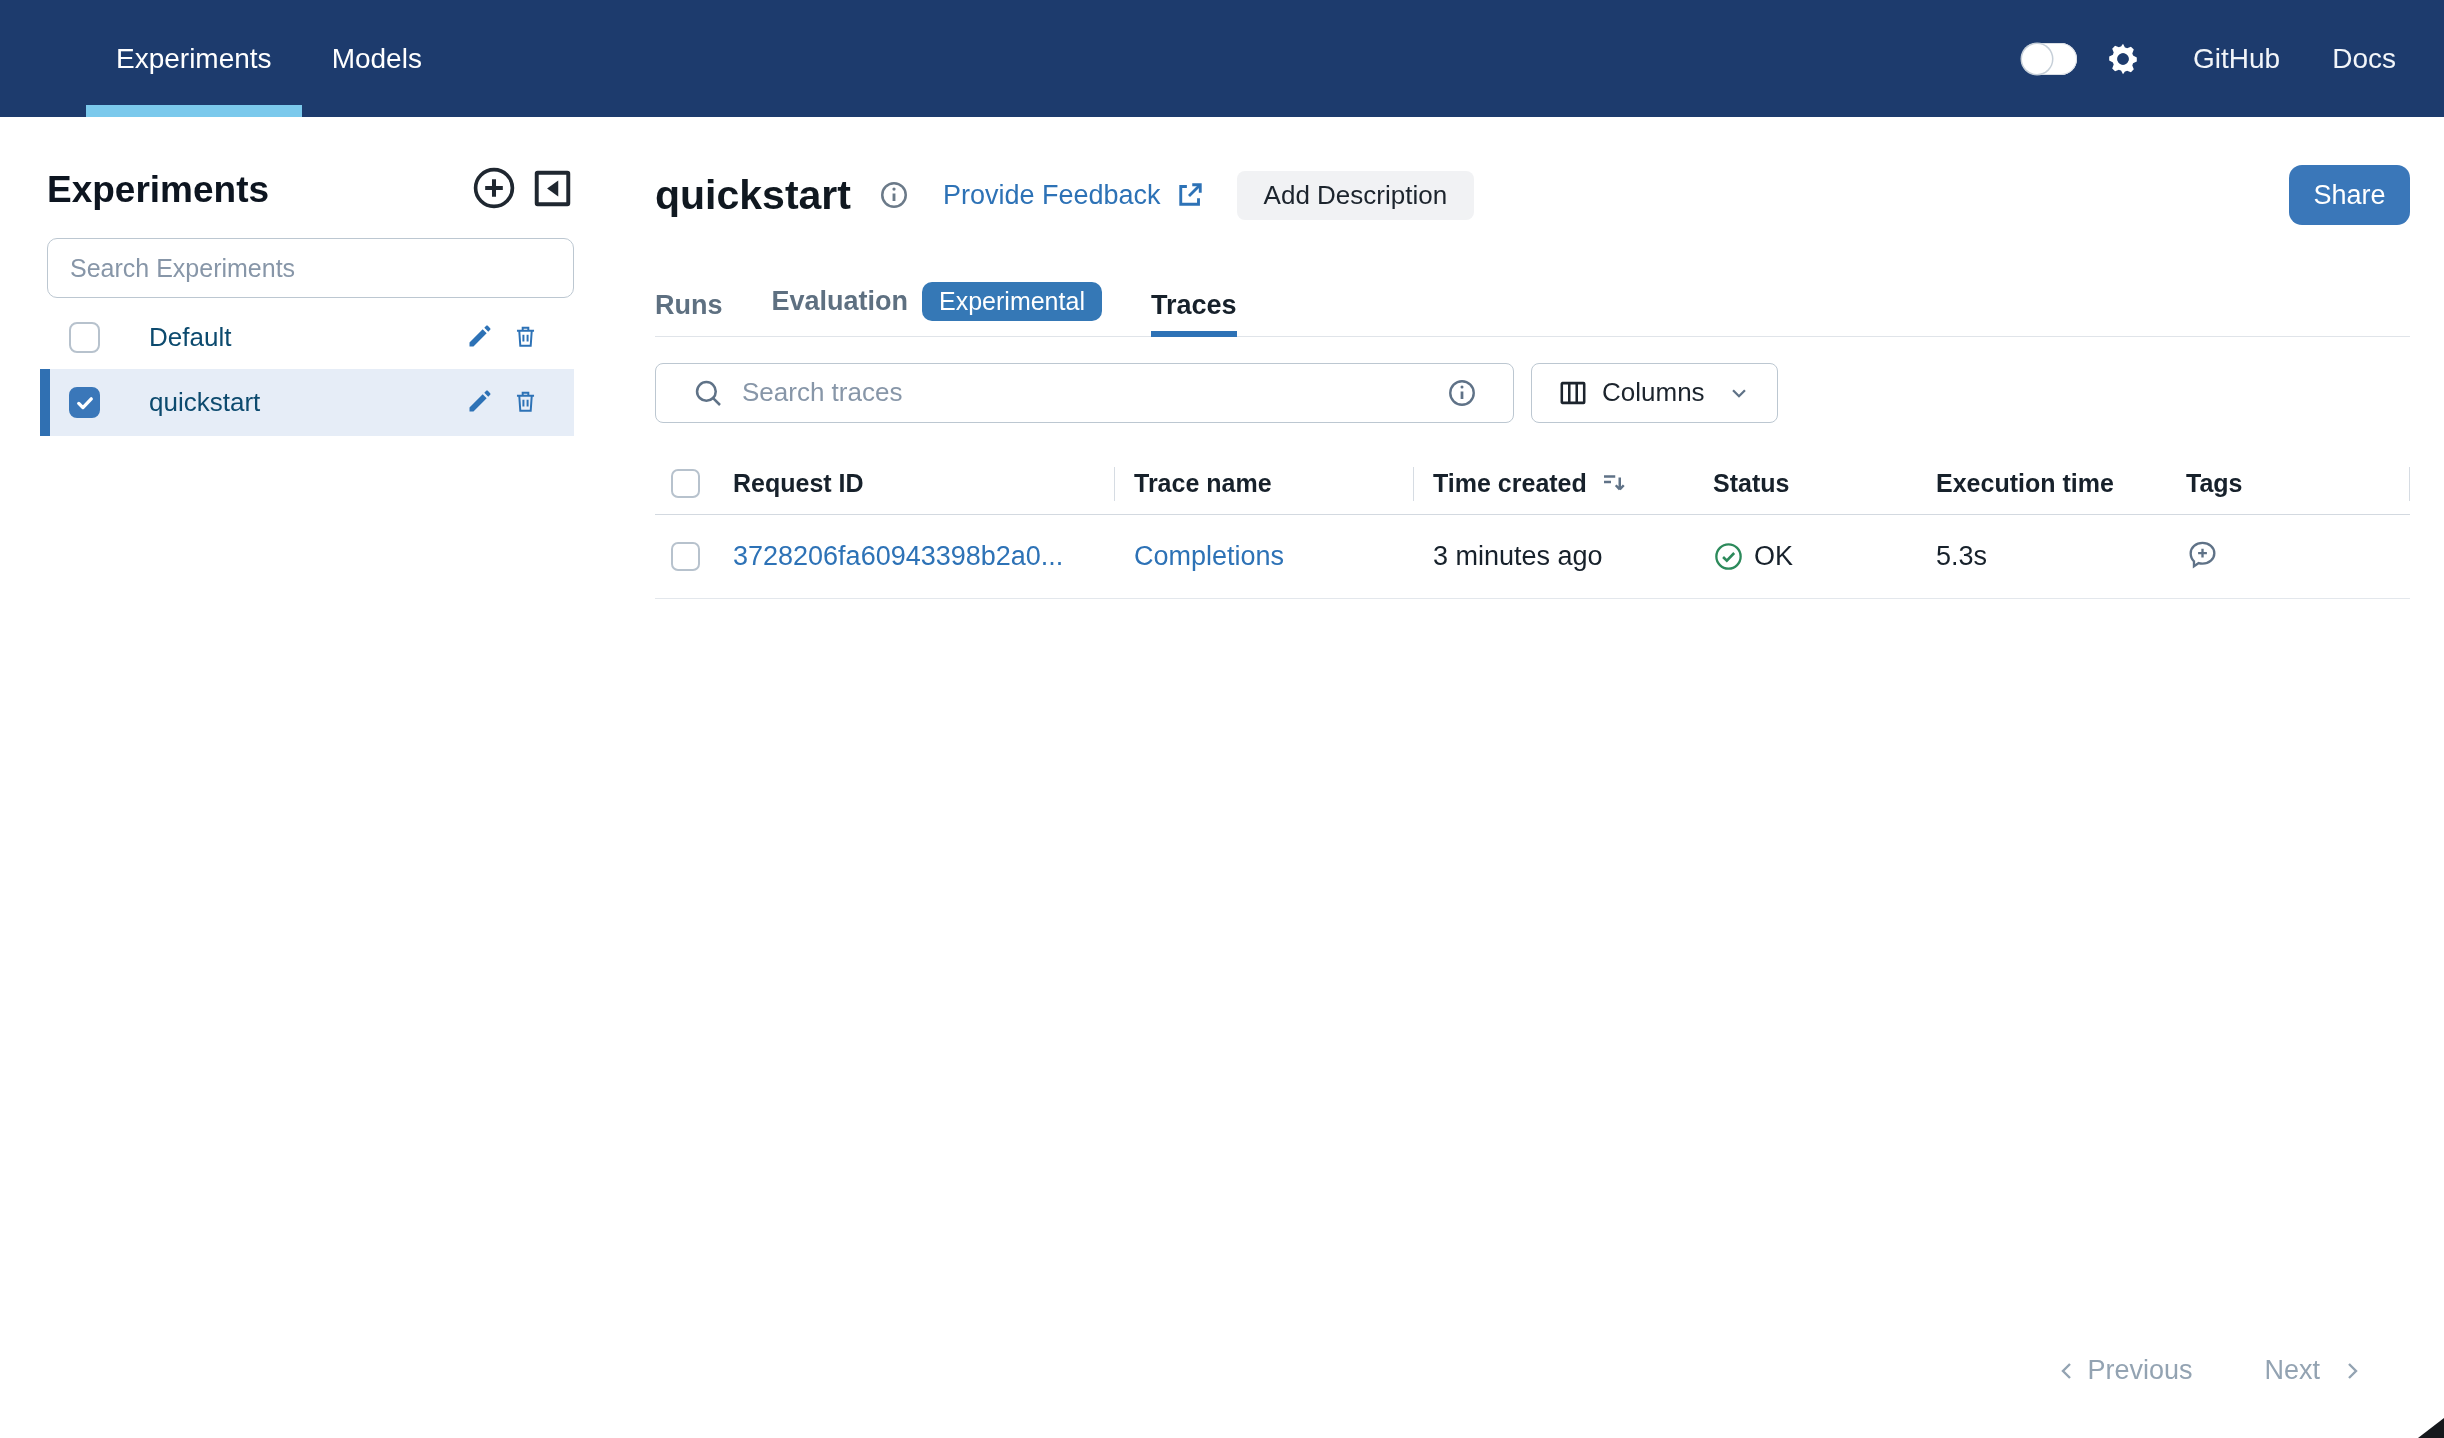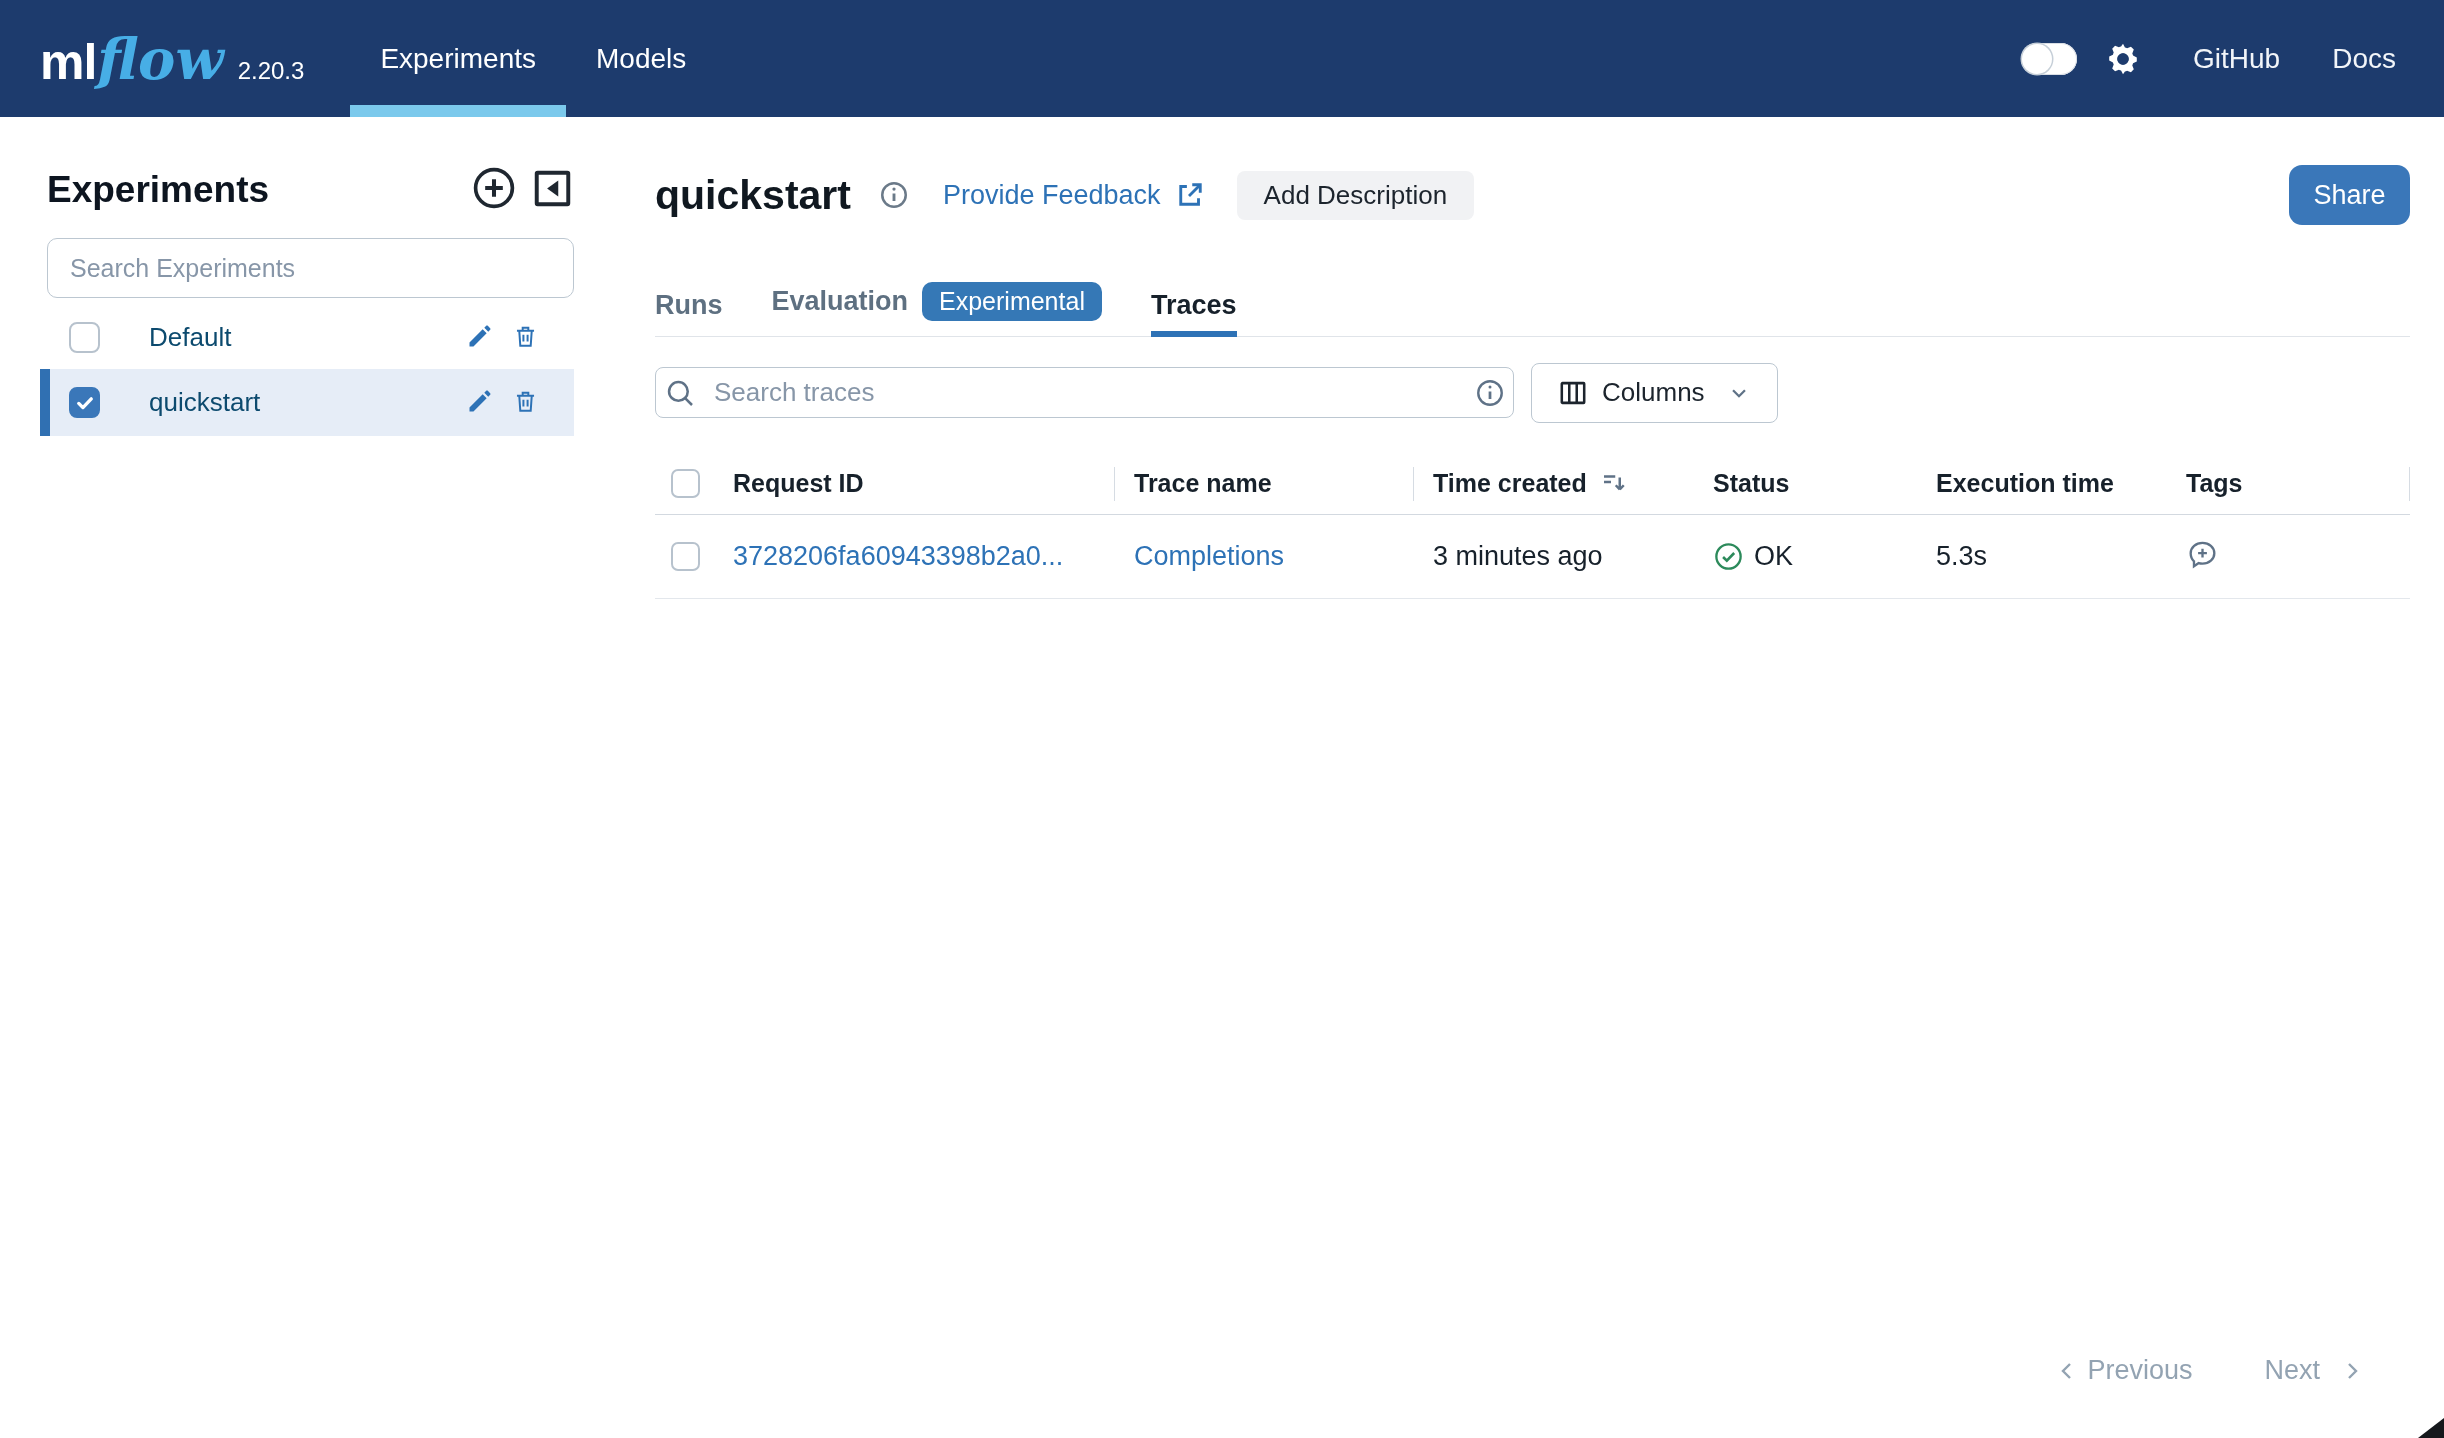--- a/index.html
+++ b/index.html
@@ -109,22 +109,22 @@
   .tab + .tab { margin-left: 49px; }
   .tab.active { color: #17212b; }
   .tab.active::after { content: ""; position: absolute; left: 0; right: 0; bottom: -1px; height: 6px; background: #2d72b6; }
   .exp-badge {
     margin-left: 14px; background: #3578b6; color: #ffffff; font-size: 25px; font-weight: 400;
     padding: 5px 17px; border-radius: 10px; line-height: 1.15;
   }
 
   .toolbar { margin-top: 26px; display: flex; align-items: center; }
   .search-box {
-    width: 859px; height: 51px; border: 1px solid #bcc7d1; border-radius: 8px;
-    display: flex; align-items: center; padding: 0 8px; background: #ffffff;
+    width: 859px; height: 60px; border: 1px solid #bcc7d1; border-radius: 8px;
+    display: flex; align-items: center; padding: 0 36px; background: #ffffff;
   }
   .search-box .magnifier { display: flex; color: #5f7287; flex: none; }
   .search-input {
     flex: 1; border: none; outline: none; font-size: 26px; margin-left: 18px; color: #2b3642;
     font-family: "Liberation Sans", sans-serif; min-width: 0;
   }
   .search-input::placeholder { color: #8796a8; }
   .search-box .search-info { display: flex; color: #5f7287; flex: none; cursor: pointer; }
   .columns-btn {
     margin-left: 17px; height: 60px; padding: 0 25px; border: 1px solid #bcc7d1; border-radius: 8px;
@@ -179,25 +179,20 @@
     position: absolute; right: 0; bottom: 0; width: 0; height: 0;
     border-left: 26px solid transparent; border-bottom: 20px solid #15181c;
   }
 </style>
 </head>
 <body>
 
 <div class="page">
 
   <header class="navbar">
-    <div class="logo">
-      <span class="logo-ml">ml</span>
-      <span class="logo-flow">flow</span>
-      <span class="logo-version">2.20.3</span>
-    </div>
     <nav class="nav-tabs">
       <a class="nav-tab active">Experiments</a>
       <a class="nav-tab">Models</a>
     </nav>
     <div class="nav-right">
       <div class="theme-toggle">
         <div class="knob"></div>
       </div>
       <span class="gear">
         <svg width="36" height="36" viewBox="0 0 24 24" fill="currentColor">

